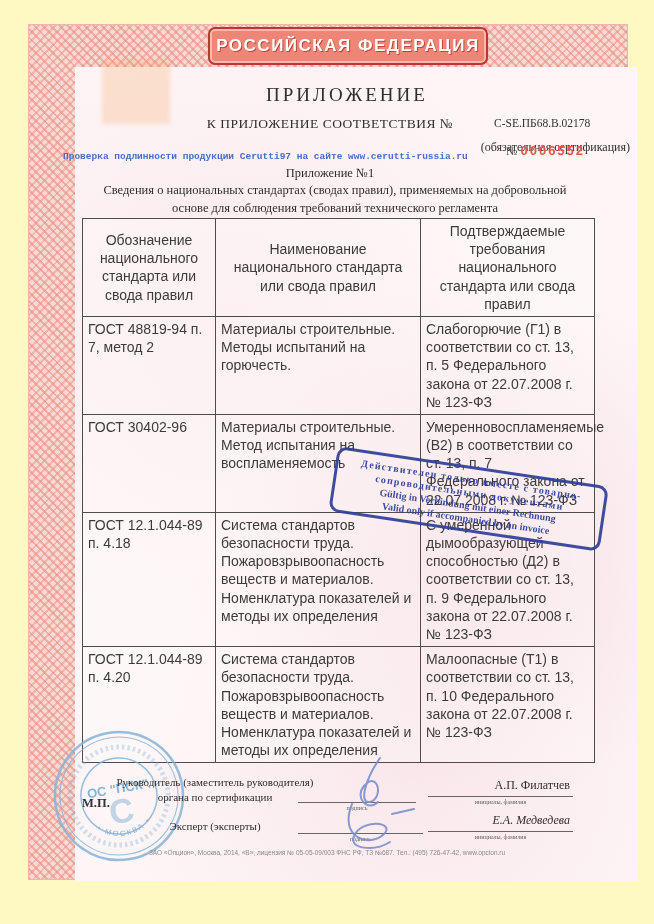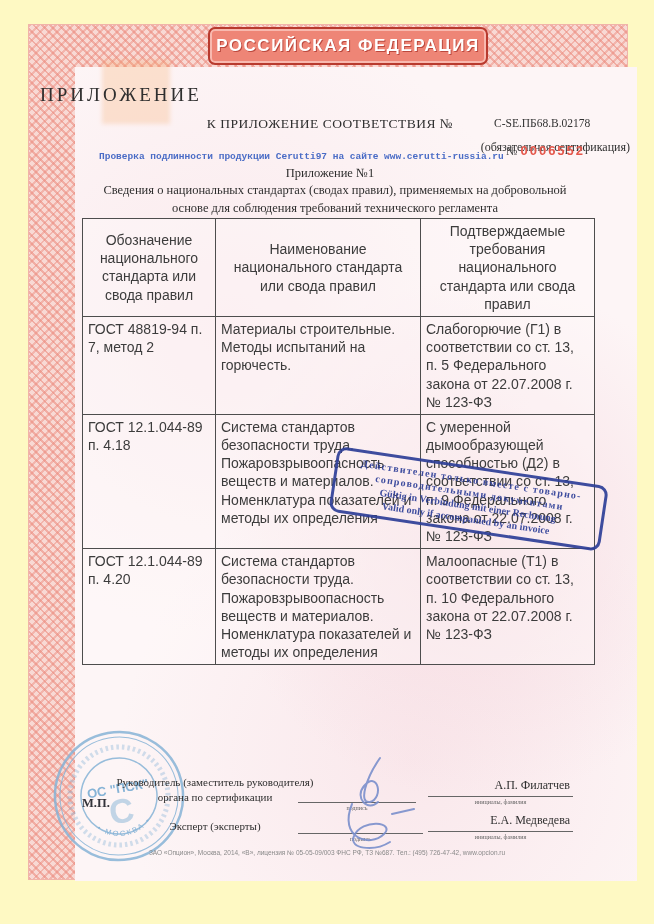--- a/index.html
+++ b/index.html
@@ -22,33 +22,33 @@
     background:rgba(246,166,98,.26);filter:blur(2px);}
   .banner{position:absolute;left:208px;top:27px;width:276px;height:34px;
     background:#ee8576;border:2px solid #b83a2e;border-radius:7px;
     box-shadow:inset 0 0 0 2px #f8b9af;
     display:flex;align-items:center;justify-content:center;
     font-family:"Liberation Sans", sans-serif;font-weight:bold;font-size:17px;
     letter-spacing:1.5px;color:#ffffff;text-shadow:1px 1px 0 rgba(160,40,30,.65);}
   .copy-mark{position:absolute;left:497px;top:48px;
     font-family:"Liberation Sans", sans-serif;font-weight:bold;font-size:35px;
     letter-spacing:2px;color:#25336e;}
-  .doc-title{position:absolute;left:40px;top:84px;width:614px;
+  .doc-title{position:absolute;left:40px;top:84px;width:614px;text-align:center;
     font-size:19px;letter-spacing:3px;color:#2f2f2f;}
   .subtitle{position:absolute;left:30px;top:116px;width:600px;text-align:center;
     font-size:13.5px;letter-spacing:.5px;color:#2f2f2f;}
   .cert-number{position:absolute;left:494px;top:117px;font-size:11.5px;color:#333;}
   .cert-type{position:absolute;left:30px;top:140px;width:600px;text-align:right;
     font-size:12px;color:#2f2f2f;}
   .serial{position:absolute;left:506px;top:143px;font-size:12px;color:#444;}
   .serial b{font-family:"Liberation Sans", sans-serif;font-size:13px;font-weight:bold;
     color:#e4564a;letter-spacing:2px;}
   .verify-line{position:absolute;left:63px;top:151px;width:420px;
     font-family:"Liberation Mono", monospace;font-weight:bold;font-size:9.5px;
-    color:#4a6cc6;white-space:nowrap;margin-left:36px;}
+    color:#4a6cc6;white-space:nowrap;}
   .annex-label{position:absolute;left:30px;top:166px;width:600px;text-align:center;
     font-size:12.5px;color:#2f2f2f;}
   .annex-desc{position:absolute;left:90px;top:181px;width:490px;text-align:center;
     font-size:12.5px;line-height:1.45;color:#2f2f2f;}
   
   table.std{position:absolute;left:82px;top:218px;width:512px;border-collapse:collapse;
     font-family:"Liberation Sans", sans-serif;font-size:14px;color:#3c3c3c;
     table-layout:fixed;}
   table.std th, table.std td{border:1px solid #4d4d4d;padding:3px 5px;vertical-align:top;
     text-align:left;line-height:1.3;background:rgba(255,252,253,.35);}
@@ -114,20 +114,25 @@
         <tr>
       <th>Обозначение национального стандарта или свода правил</th>
       <th>Наименование национального стандарта или свода правил</th>
       <th>Подтверждаемые требования национального стандарта или свода правил</th>
     </tr>
     <tr class="r1">
       <td>ГОСТ 48819-94 п. 7, метод 2</td>
       <td>Материалы строительные. Методы испытаний на горючесть.</td>
       <td>Слабогорючие (Г1) в соответствии со ст. 13, п. 5 Федерального закона от 22.07.2008 г. № 123-ФЗ</td>
     </tr>
+    <tr class="r2">
+      <td>ГОСТ 30402-96</td>
+      <td>Материалы строительные. Метод испытания на воспламеняемость</td>
+      <td>Умеренновоспламеняемые (В2) в соответствии со ст. 13, п. 7 Федерального закона от 22.07.2008 г. № 123-ФЗ</td>
+    </tr>
     <tr class="r3">
       <td>ГОСТ 12.1.044-89 п. 4.18</td>
       <td>Система стандартов безопасности труда. Пожаровзрывоопасность веществ и материалов. Номенклатура показателей и методы их определения</td>
       <td>С умеренной дымообразующей способностью (Д2) в соответствии со ст. 13, п. 9 Федерального закона от 22.07.2008 г. № 123-ФЗ</td>
     </tr>
     <tr class="r4">
       <td>ГОСТ 12.1.044-89 п. 4.20</td>
       <td>Система стандартов безопасности труда. Пожаровзрывоопасность веществ и материалов. Номенклатура показателей и методы их определения</td>
       <td>Малоопасные (Т1) в соответствии со ст. 13, п. 10 Федерального закона от 22.07.2008 г. № 123-ФЗ</td>
     </tr>
@@ -165,21 +170,21 @@
   <div class="sig-label" style="left:100px;top:820px;width:230px;">Эксперт (эксперты)</div>
 
   <div class="line" style="left:298px;top:802px;width:118px;"></div>
   <div class="tiny" style="left:298px;top:805px;width:118px;">подпись</div>
   <div class="line" style="left:298px;top:833px;width:125px;"></div>
   <div class="tiny" style="left:298px;top:836px;width:125px;">подпись</div>
 
   <div class="name" style="left:430px;top:778px;width:140px;">А.П. Филатчев</div>
   <div class="line" style="left:428px;top:796px;width:145px;"></div>
   <div class="tiny" style="left:428px;top:799px;width:145px;">инициалы, фамилия</div>
-  <div class="name" style="left:430px;top:813px;width:140px;">Е.А. Медведева</div>
+  <div class="name" style="left:430px;top:813px;width:140px;font-style:italic;">Е.А. Медведева</div>
   <div class="line" style="left:428px;top:831px;width:145px;"></div>
   <div class="tiny" style="left:428px;top:834px;width:145px;">инициалы, фамилия</div>
 
   <svg class="sig-scribble" width="130" height="105" viewBox="0 0 130 105">
     <g fill="none" stroke="#7b90cc" stroke-width="2" stroke-linecap="round" opacity="0.9">
       <path d="M62,6 C48,26 40,52 52,50 C66,46 60,18 46,34 C36,46 50,60 60,50"></path>
       <path d="M34,52 C20,86 52,96 66,82 C78,70 44,66 36,84 C30,97 56,100 72,90"></path>
       <path d="M74,62 L96,57"></path>
     </g>
   </svg>

